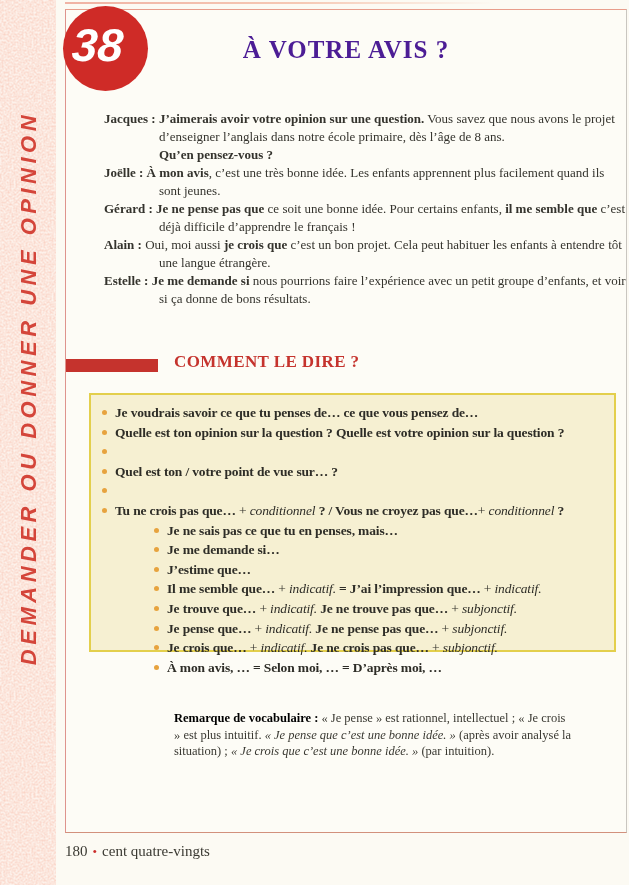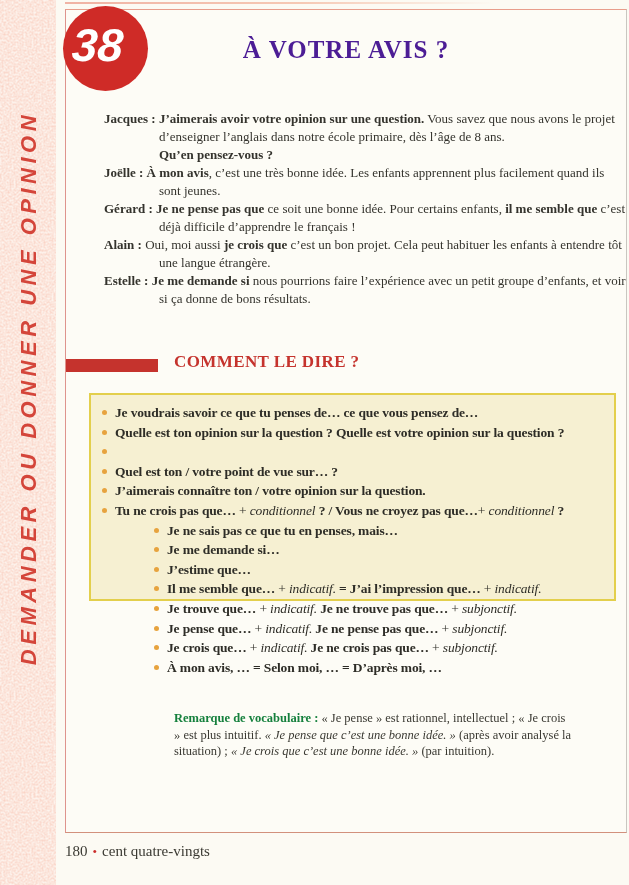--- a/index.html
+++ b/index.html
@@ -54,39 +54,39 @@
   .dialogue p{margin:0;padding-left:55px;text-indent:-55px;}
   .speaker{font-weight:bold;}
   
   .section-header{position:absolute;left:0;top:344px;height:18px;display:flex;align-items:flex-end;}
   .section-bar{width:92px;height:13px;background:#c5332d;margin-right:16px;}
   .section-heading{
     font-weight:bold;font-size:17px;letter-spacing:0.4px;color:#c5332d;
   }
   
   .phrase-box{
-    position:absolute;left:23px;top:383px;width:527px;height:208px;box-sizing:border-box;
+    position:absolute;left:23px;top:383px;width:527px;height:259px;box-sizing:border-box;
     background:#f6f0d2;border:2px solid #e3cf4c;
     padding:8px 5px 0 11px;
   }
   .phrase-list{list-style:none;margin:0;padding:0;}
   .phrase-list li{
     white-space:nowrap;overflow:hidden;
     font-size:13.5px;line-height:19.6px;letter-spacing:-0.15px;
     color:#2e2d27;
   }
   .phrase-list li.lv2{margin-left:52px;}
   .dot{
     display:inline-block;width:5px;height:5px;border-radius:50%;
     background:#e7a33e;margin-right:8px;vertical-align:2px;
   }
   
   .sg-b{font-weight:bold;}
   .sg-i{font-style:italic;}
-  .sg-rb{font-weight:bold;color:#15803d;}
+  .sg-rb{font-weight:bold;color:#000000;}
   
   .remark{
     position:absolute;left:108px;top:700px;width:398px;
     font-size:12.5px;line-height:16.5px;color:#3a3932;
   }
   
   .footer{position:absolute;left:65px;top:843px;font-size:15px;color:#3a3932;}
   .footer .sep{color:#cb2c2a;margin:0 5px;font-size:13px;}
 </style>
 </head>
@@ -138,21 +138,21 @@
     <div class="section-bar"></div>
     <div class="section-heading">COMMENT LE DIRE ?</div>
   </div>
 
   <div class="phrase-box">
     <ul class="phrase-list">
       <li class="lv1"><span class="dot"></span><span><span class="sg-b">Je voudrais savoir ce que tu penses de… ce que vous pensez de…</span></span></li>
       <li class="lv1"><span class="dot"></span><span><span class="sg-b">Quelle est ton opinion sur la question ? Quelle est votre opinion sur la question ?</span></span></li>
       <li class="lv1"><span class="dot"></span></li>
       <li class="lv1"><span class="dot"></span><span><span class="sg-b">Quel est ton / votre point de vue sur… ?</span></span></li>
-      <li class="lv1"><span class="dot"></span><span><span class="sg-b">J’aimerais connaître ton / votre opinion sur la question.</span></span></li>
+      <li class="lv1"><span class="dot"></span></li>
       <li class="lv1"><span class="dot"></span><span><span class="sg-b">Tu ne crois pas que… </span><span class="sg-n">+ </span><span class="sg-i">conditionnel</span><span class="sg-b"> ? / Vous ne croyez pas que…</span><span class="sg-n">+ </span><span class="sg-i">conditionnel</span><span class="sg-b"> ?</span></span></li>
       <li class="lv2"><span class="dot"></span><span><span class="sg-b">Je ne sais pas ce que tu en penses, mais…</span></span></li>
       <li class="lv2"><span class="dot"></span><span><span class="sg-b">Je me demande si…</span></span></li>
       <li class="lv2"><span class="dot"></span><span><span class="sg-b">J’estime que…</span></span></li>
       <li class="lv2"><span class="dot"></span><span><span class="sg-b">Il me semble que… </span><span class="sg-n">+ </span><span class="sg-i">indicatif.</span><span class="sg-b"> = J’ai l’impression que… </span><span class="sg-n">+ </span><span class="sg-i">indicatif.</span></span></li>
       <li class="lv2"><span class="dot"></span><span><span class="sg-b">Je trouve que… </span><span class="sg-n">+ </span><span class="sg-i">indicatif.</span><span class="sg-b"> Je ne trouve pas que… </span><span class="sg-n">+ </span><span class="sg-i">subjonctif.</span></span></li>
       <li class="lv2"><span class="dot"></span><span><span class="sg-b">Je pense que… </span><span class="sg-n">+ </span><span class="sg-i">indicatif.</span><span class="sg-b"> Je ne pense pas que… </span><span class="sg-n">+ </span><span class="sg-i">subjonctif.</span></span></li>
       <li class="lv2"><span class="dot"></span><span><span class="sg-b">Je crois que… </span><span class="sg-n">+ </span><span class="sg-i">indicatif.</span><span class="sg-b"> Je ne crois pas que… </span><span class="sg-n">+ </span><span class="sg-i">subjonctif.</span></span></li>
       <li class="lv2"><span class="dot"></span><span><span class="sg-b">À mon avis, … = Selon moi, … = D’après moi, …</span></span></li>
     </ul>

